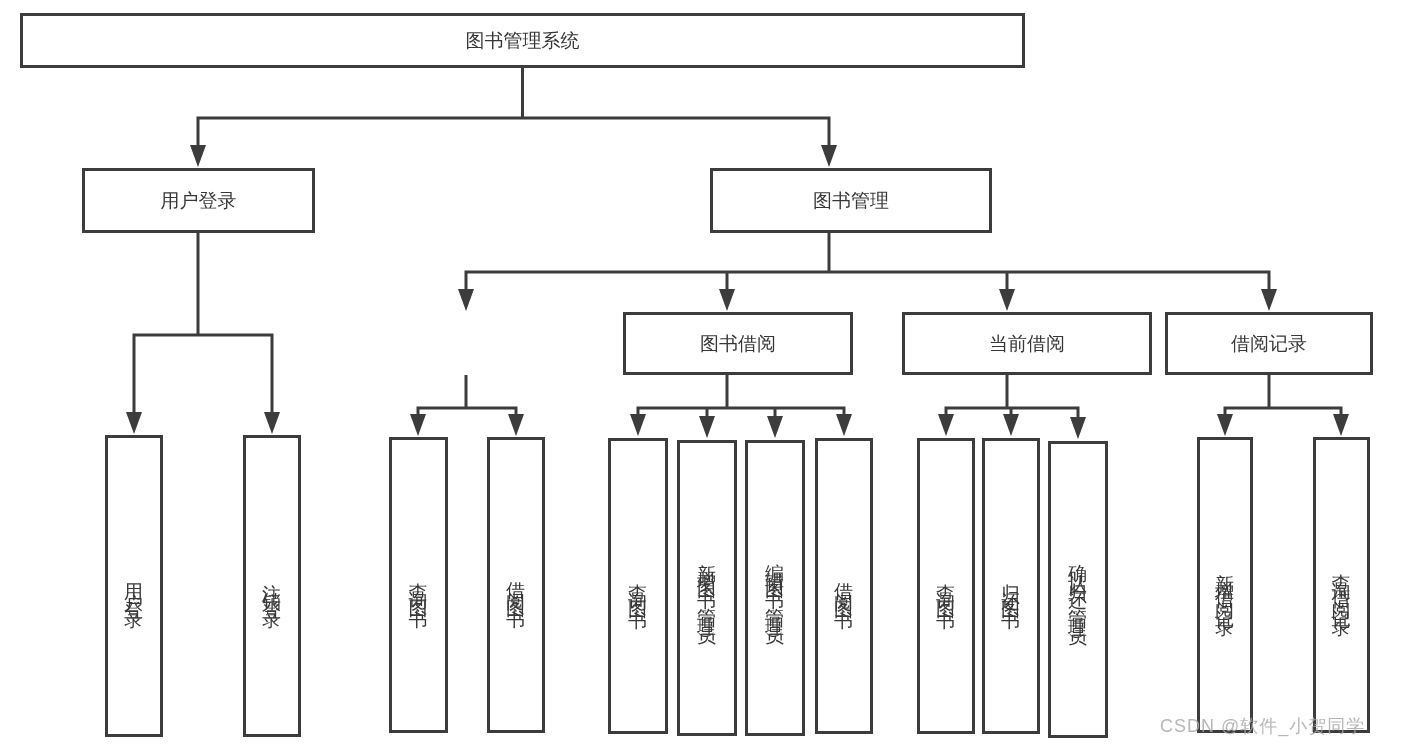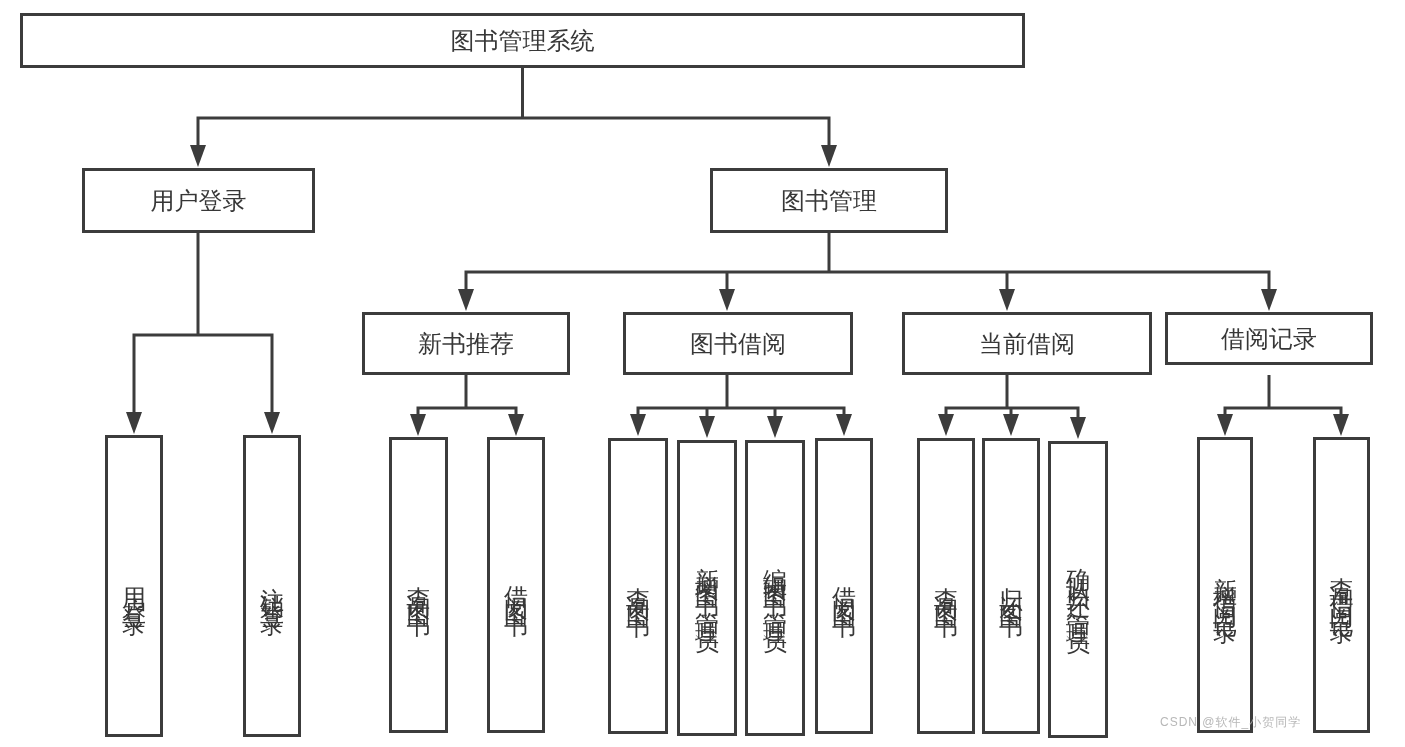--- a/index.html
+++ b/index.html
@@ -5,30 +5,30 @@
   html,body{margin:0;padding:0;background:#ffffff;}
   body{font-family:"Liberation Sans","DejaVu Sans",sans-serif;}
   .canvas{
     position:relative;width:1405px;height:747px;background:#ffffff;overflow:hidden;
   }
   .connectors{position:absolute;left:0;top:0;z-index:1;}
   .box{
     position:absolute;z-index:2;box-sizing:border-box;
     background:#ffffff;border:3px solid #3c3c3c;
     display:flex;align-items:center;justify-content:center;
-    color:#373737;font-size:24px;line-height:1;
+    color:#373737;font-size:19px;line-height:1;
   }
   .box .lbl{white-space:nowrap;}
   .v .lbl{
     writing-mode:vertical-rl;text-orientation:mixed;
     letter-spacing:9px;white-space:normal;
   }
   .watermark{
     position:absolute;z-index:3;left:1160px;top:714px;
-    color:rgba(170,170,170,0.85);font-size:12px;letter-spacing:1px;
+    color:rgba(170,170,170,0.85);font-size:18px;letter-spacing:1px;
     white-space:nowrap;
   }
 </style>
 </head>
 <body>
 
 <div class="canvas">
 
   <svg class="connectors" width="1405" height="747" viewBox="0 0 1405 747">
     <g stroke="#3c3c3c" stroke-width="3" fill="none">
@@ -89,34 +89,31 @@
     </g>
   </svg>
 
   <div class="box" style="left:20px;top:13px;width:1005px;height:55px">
     <span class="lbl">图书管理系统</span>
   </div>
 
   <div class="box" style="left:82px;top:168px;width:233px;height:65px">
     <span class="lbl">用户登录</span>
   </div>
-  <div class="box" style="left:710px;top:168px;width:238px;height:65px">
+  <div class="box" style="left:710px;top:168px;width:282px;height:65px">
     <span class="lbl">图书管理</span>
   </div>
 
-  <div class="box" style="left:362px;top:312px;width:208px;height:63px">
-    <span class="lbl">新书推荐</span>
-  </div>
   <div class="box" style="left:623px;top:312px;width:230px;height:63px">
     <span class="lbl">图书借阅</span>
   </div>
   <div class="box" style="left:902px;top:312px;width:250px;height:63px">
     <span class="lbl">当前借阅</span>
   </div>
-  <div class="box" style="left:1165px;top:312px;width:208px;height:53px">
+  <div class="box" style="left:1165px;top:312px;width:208px;height:63px">
     <span class="lbl">借阅记录</span>
   </div>
 
   <div class="box v" style="left:105px;top:435px;width:58px;height:302px">
     <span class="lbl">用户登录</span>
   </div>
   <div class="box v" style="left:243px;top:435px;width:58px;height:302px">
     <span class="lbl">注销登录</span>
   </div>
 

